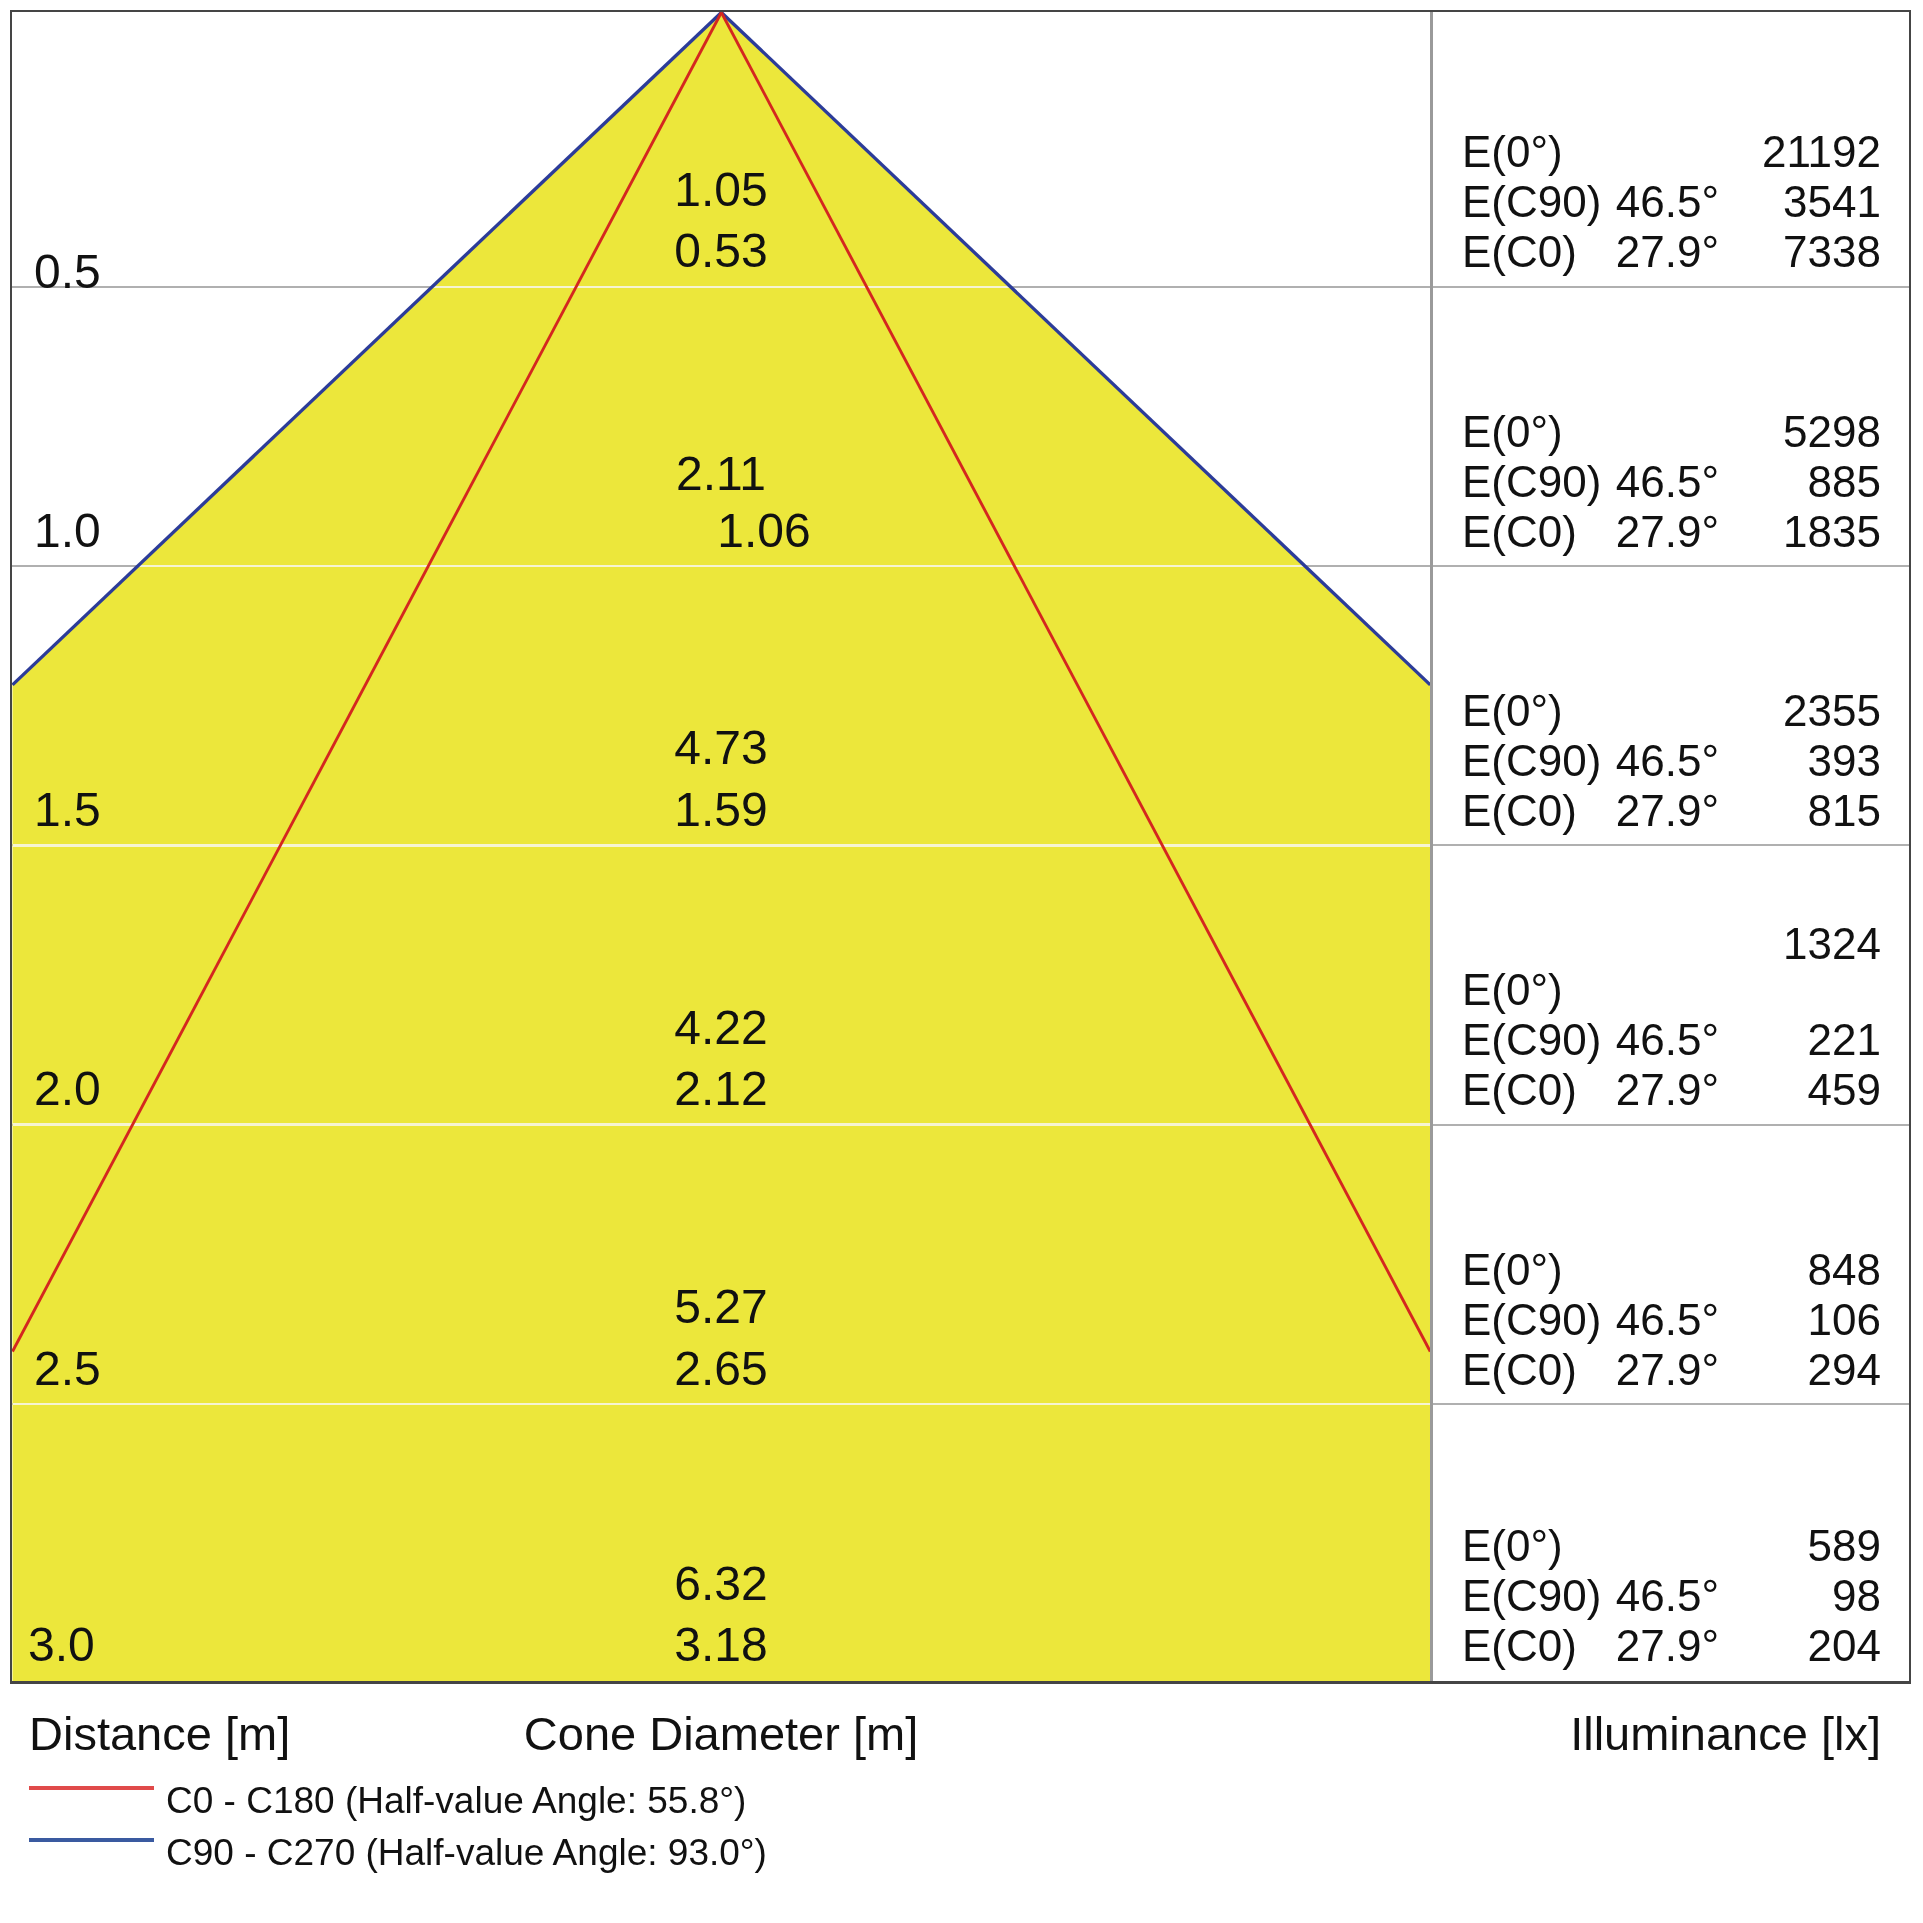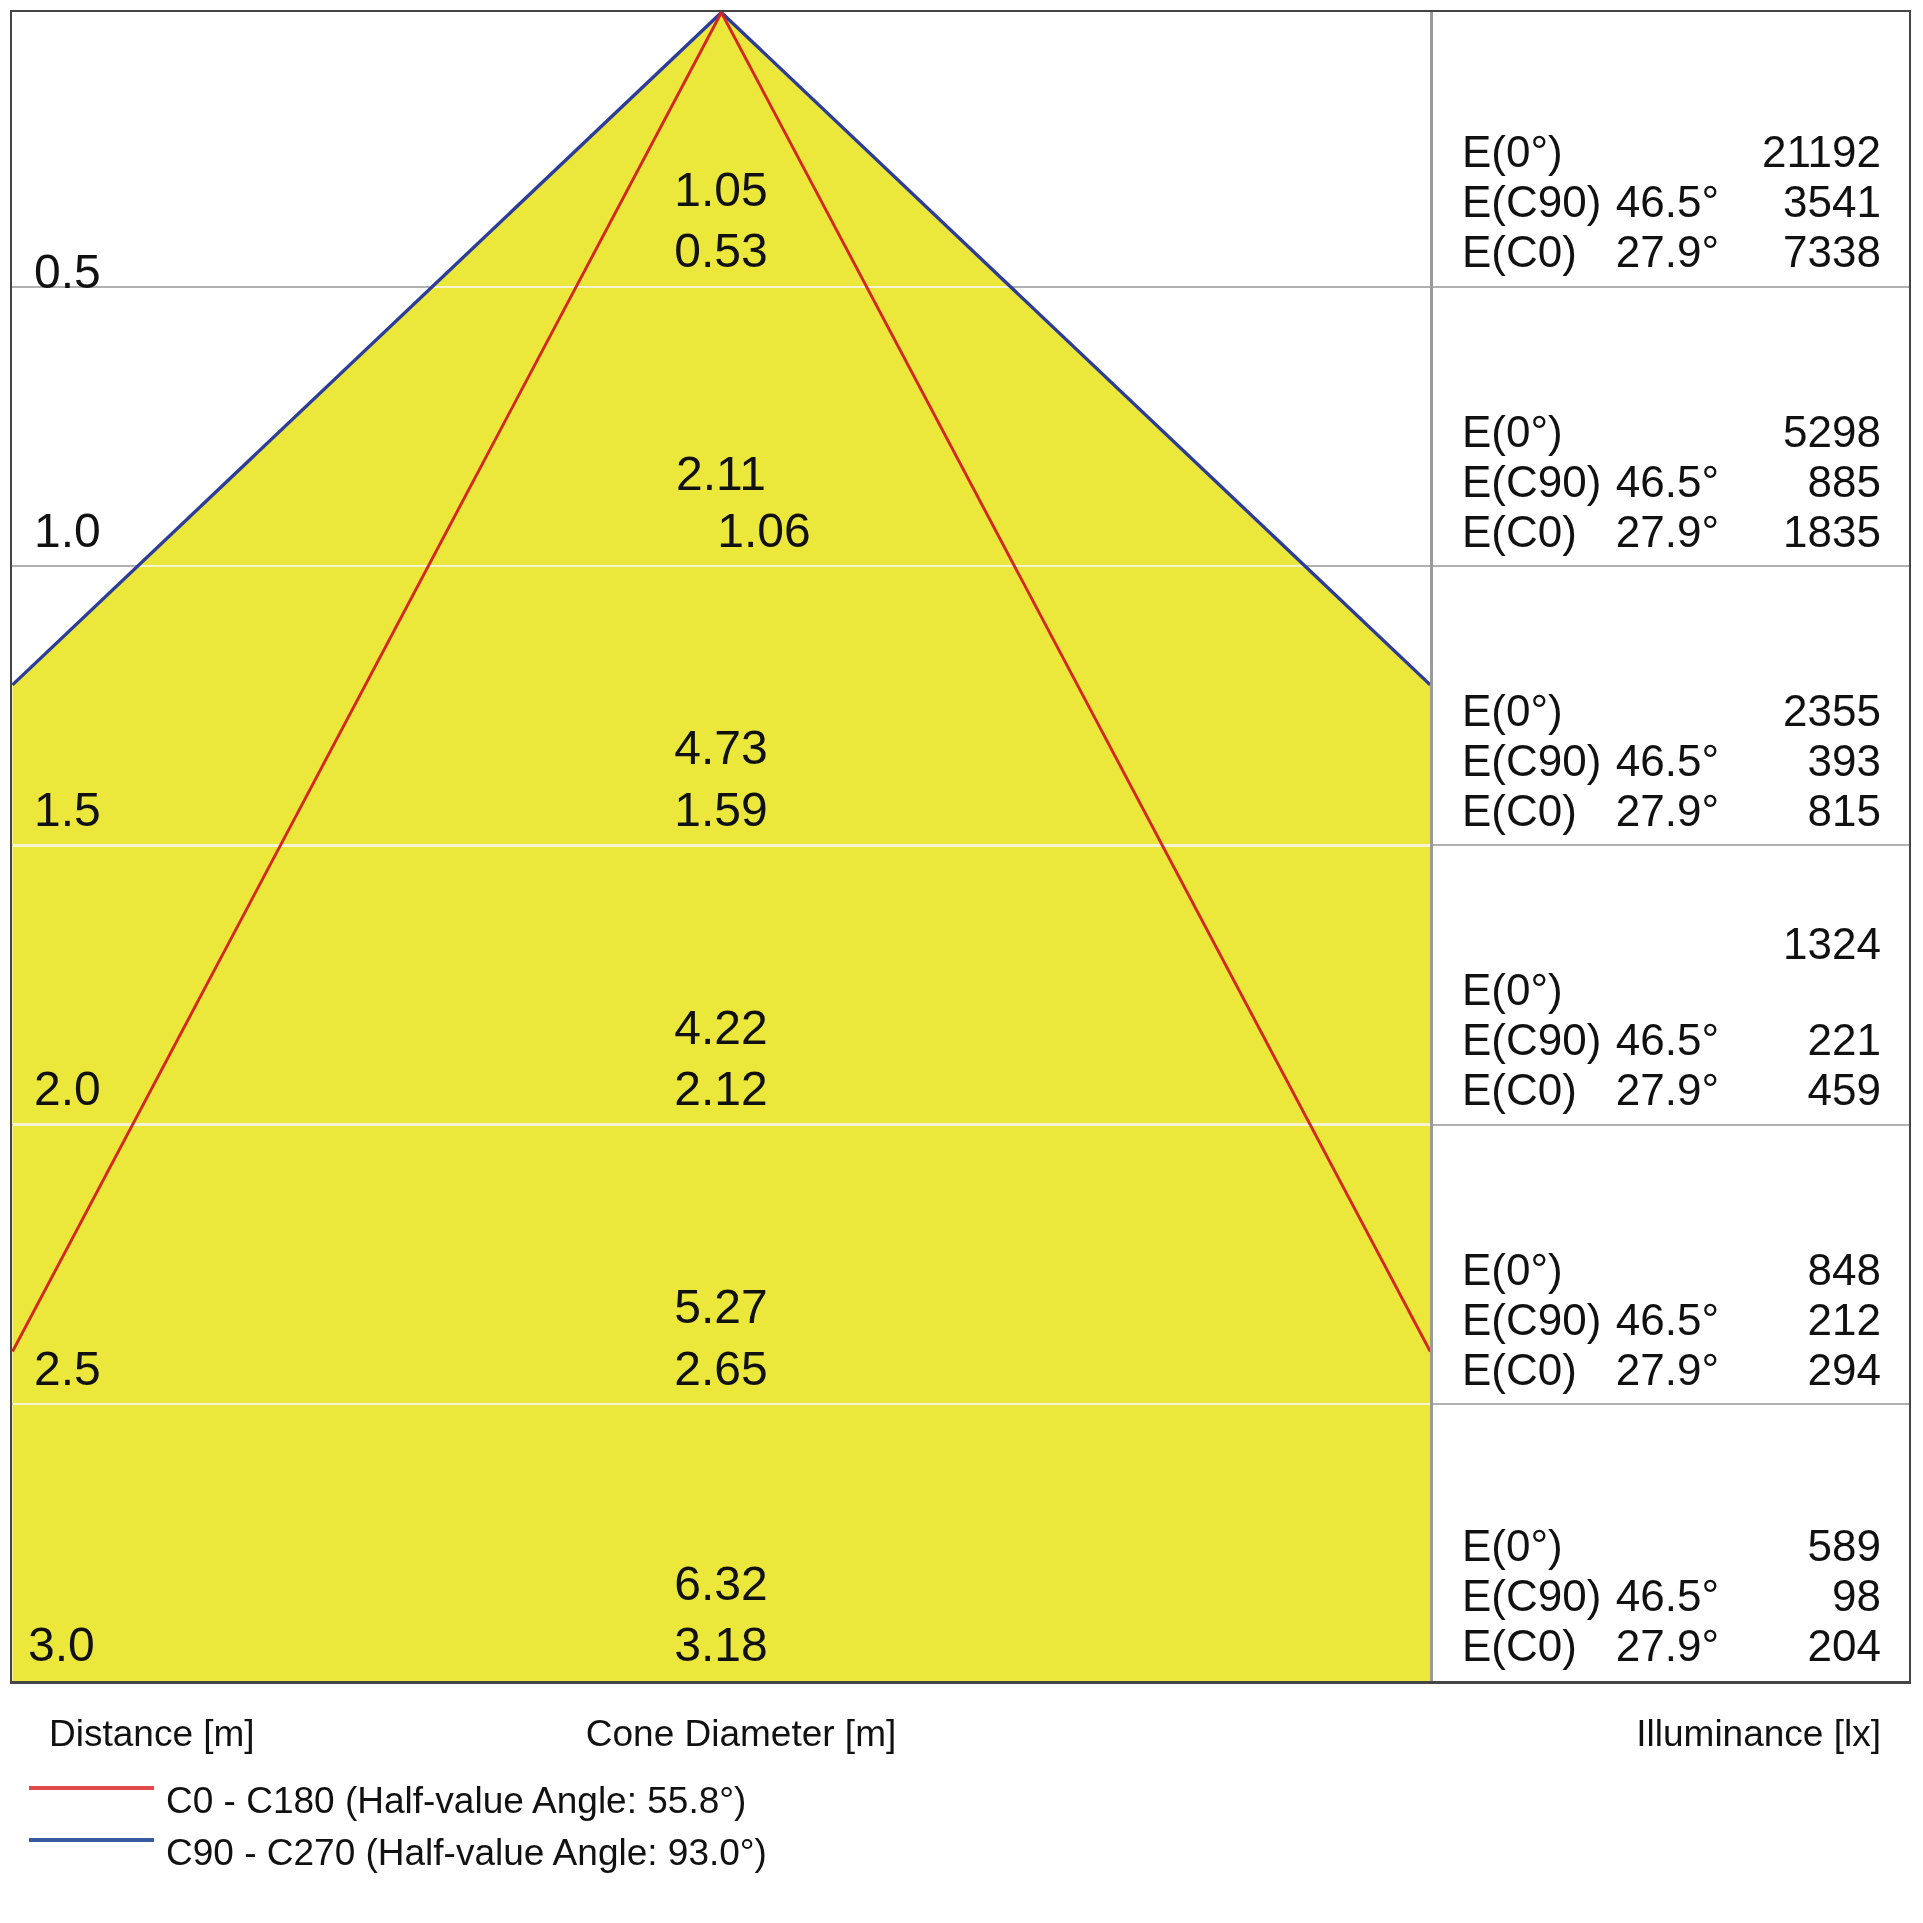--- a/index.html
+++ b/index.html
@@ -5,21 +5,21 @@
   html,body{margin:0;padding:0;background:#ffffff;}
   body{
     width:1923px;height:1923px;position:relative;overflow:hidden;
     font-family:"Liberation Sans","DejaVu Sans",sans-serif;color:#111;
   }
   #diagram-svg{position:absolute;left:0;top:0;}
   .lbl{position:absolute;white-space:nowrap;line-height:1;}
   .row-num{font-size:48px;transform:translate(-50%,-50%);}
   .dist-num{font-size:48px;transform:translate(0,-50%);}
   .panel-txt{font-size:44px;transform:translate(0,-50%);}
-  .axis-title{font-size:37px;transform:translate(0,-50%);margin-left:20px;}
+  .axis-title{font-size:47px;transform:translate(0,-50%);}
   .axis-title.centered{transform:translate(-50%,-50%);}
   .legend-row{position:absolute;height:0;}
   .legend-line{position:absolute;left:29px;top:-1.9px;width:125px;height:3.8px;}
   .legend-text{position:absolute;left:166px;top:0;font-size:37px;line-height:1;transform:translate(0,-50%);white-space:nowrap;margin-top:12px;}
 </style>
 </head>
 <body>
 
 <svg id="diagram-svg" width="1923" height="1923" viewBox="0 0 2002 2002">
   <defs>
@@ -102,21 +102,21 @@
     <div class="lbl panel-txt" style="left: 1462px; top: 1090px;">E(C0)</div>
     <div class="lbl panel-txt" style="right: 204px; top: 1090px;">27.9°</div>
     <div class="lbl panel-txt" style="right: 42px; top: 1090px;">459</div>
     <div class="lbl dist-num" style="left: 34px; top: 1369px;">2.5</div>
     <div class="lbl row-num" style="left: 721px; top: 1307px;">5.27</div>
     <div class="lbl row-num" style="left: 721px; top: 1369px;">2.65</div>
     <div class="lbl panel-txt" style="left: 1462px; top: 1270px;">E(0°)</div>
     <div class="lbl panel-txt" style="right: 42px; top: 1270px;">848</div>
     <div class="lbl panel-txt" style="left: 1462px; top: 1320px;">E(C90)</div>
     <div class="lbl panel-txt" style="right: 204px; top: 1320px;">46.5°</div>
-    <div class="lbl panel-txt" style="right: 42px; top: 1320px;">212</div>
+    <div class="lbl panel-txt" style="right: 42px; top: 1320px;">106</div>
     <div class="lbl panel-txt" style="left: 1462px; top: 1370px;">E(C0)</div>
     <div class="lbl panel-txt" style="right: 204px; top: 1370px;">27.9°</div>
     <div class="lbl panel-txt" style="right: 42px; top: 1370px;">294</div>
     <div class="lbl dist-num" style="left: 28px; top: 1645px;">3.0</div>
     <div class="lbl row-num" style="left: 721px; top: 1584px;">6.32</div>
     <div class="lbl row-num" style="left: 721px; top: 1645px;">3.18</div>
     <div class="lbl panel-txt" style="left: 1462px; top: 1546px;">E(0°)</div>
     <div class="lbl panel-txt" style="right: 42px; top: 1546px;">589</div>
     <div class="lbl panel-txt" style="left: 1462px; top: 1596px;">E(C90)</div>
     <div class="lbl panel-txt" style="right: 204px; top: 1596px;">46.5°</div>

